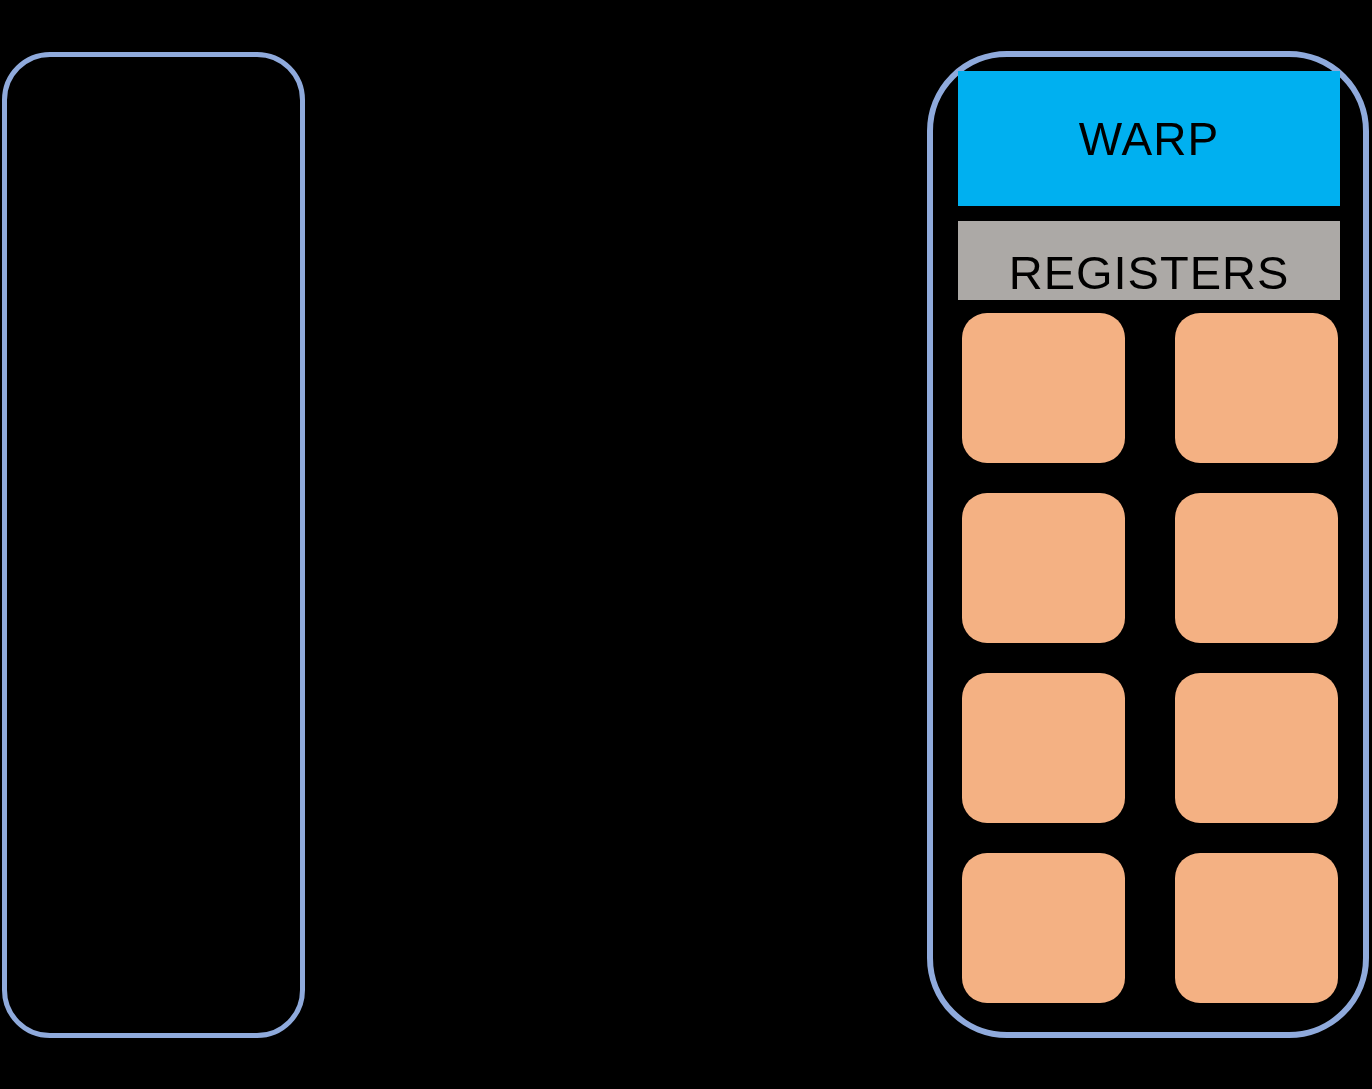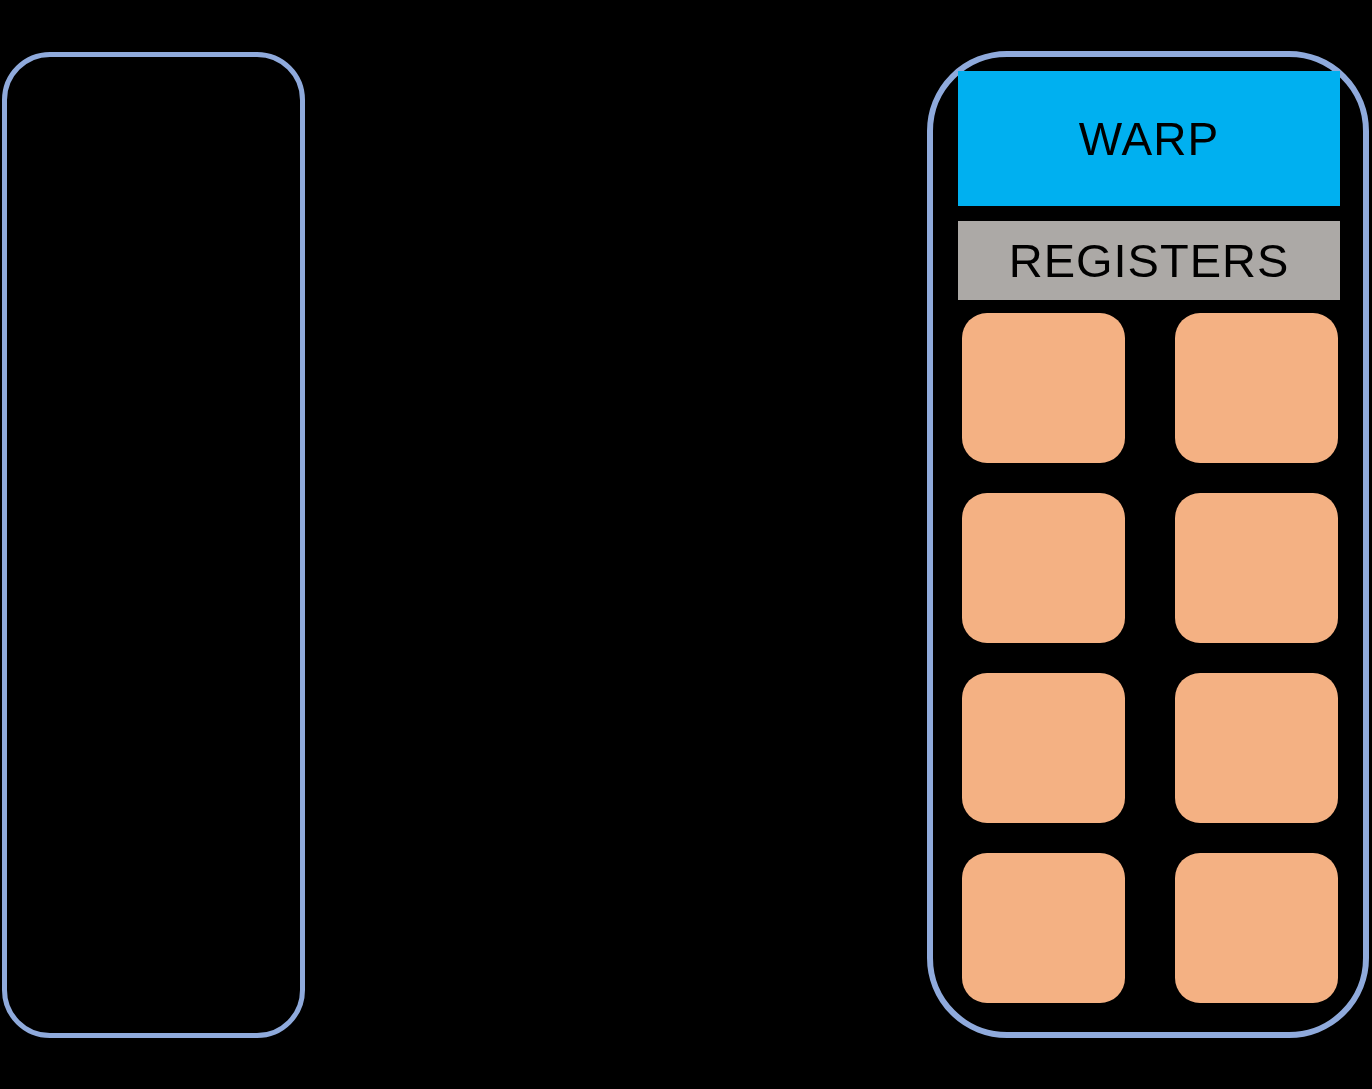--- a/index.html
+++ b/index.html
@@ -65,21 +65,21 @@
     left: 25px;
     top: 164px;
     width: 382px;
     height: 79px;
     background: var(--registers-gray, #ACA9A6);
     color: var(--text-black, #000);
     font-size: 47px;
     letter-spacing: 1px;
     text-align: center;
     display: flex;
-    align-items: center;
+    align-items: flex-end;
     justify-content: center;
   }
 
   .cores-grid {
     position: absolute;
     left: 29px;
     top: 256px;
     display: grid;
     grid-template-columns: repeat(2, 163px);
     column-gap: 50px;

